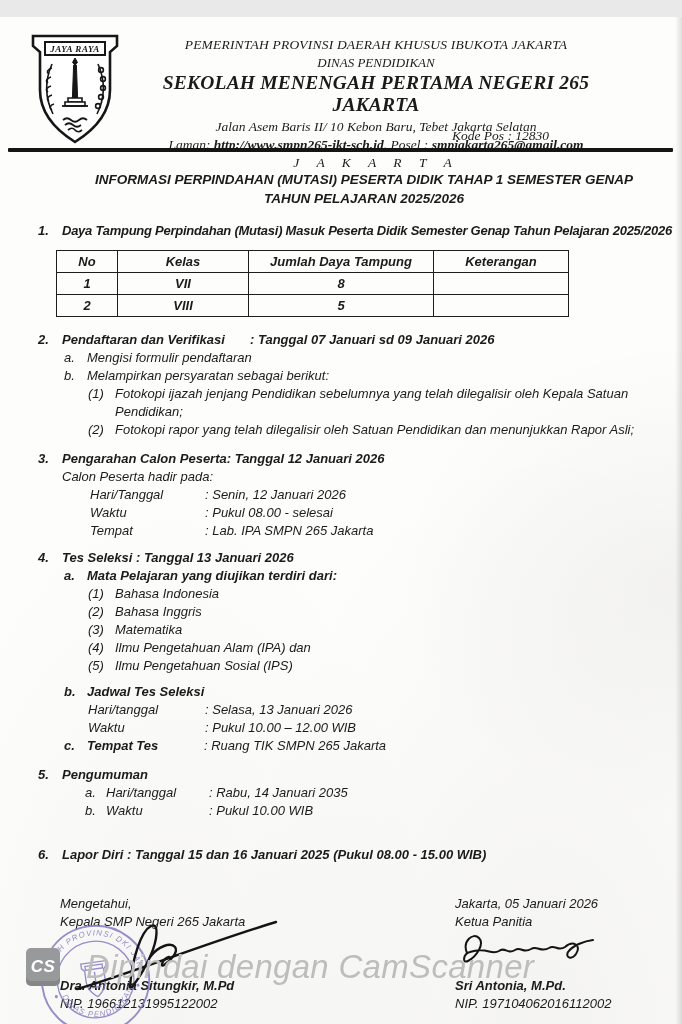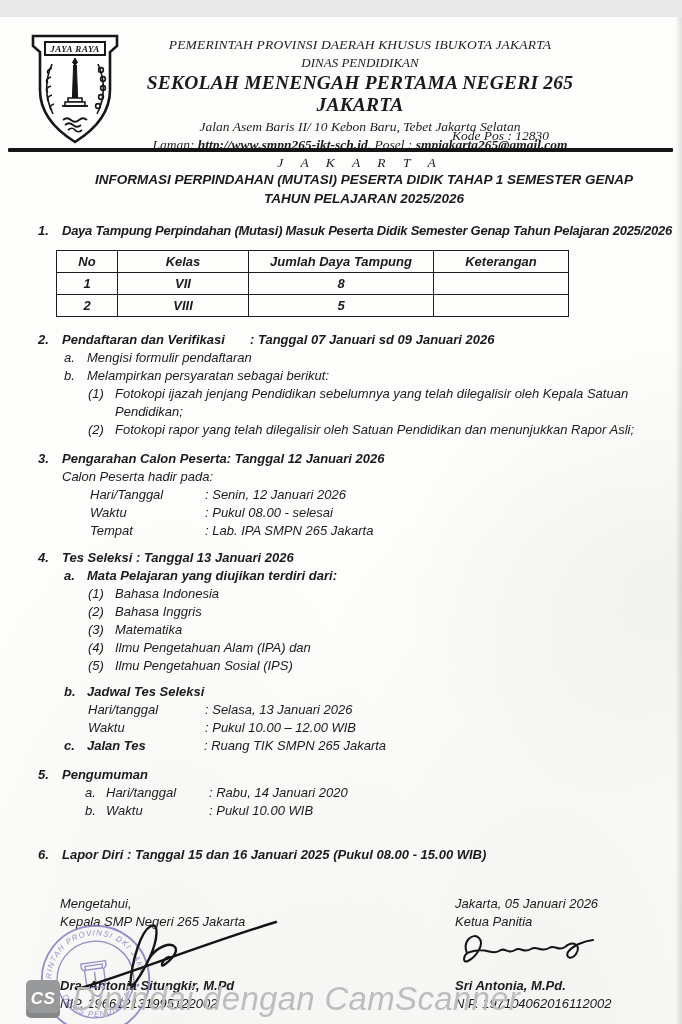--- a/index.html
+++ b/index.html
@@ -10,21 +10,21 @@
       radial-gradient(ellipse at 25% 101%, rgba(60,55,50,.045), transparent 38%),
       radial-gradient(ellipse at 101% 55%, rgba(60,55,50,.05), transparent 30%),
       #fdfdfb;
     font-family:"Liberation Sans",sans-serif;color:#1b1b1b;font-style:italic;
   }
   .page::after{content:"";position:absolute;top:0;right:0;bottom:0;width:7px;
     background:linear-gradient(to left, rgba(0,0,0,.12), rgba(0,0,0,0));pointer-events:none;}
   
   .letterhead{position:absolute;top:0;left:0;right:0;height:140px;}
   .logo{position:absolute;left:25px;top:15px;width:100px;height:114px;}
-  .head-center{position:absolute;left:122px;top:20px;width:476px;text-align:center;
+  .head-center{position:absolute;left:138px;top:20px;width:476px;text-align:center;
     font-family:"Liberation Serif",serif;}
   .h-gov1{font-size:13.5px;letter-spacing:.2px;}
   .h-gov2{font-size:13px;margin-top:2px;}
   .h-school{font-size:19.5px;font-weight:bold;letter-spacing:.2px;margin-top:1px;}
   .h-addr{font-size:13.5px;margin-top:3px;}
   .h-laman{font-size:13.5px;margin-top:2px;}
   .h-laman .lnk{font-weight:bold;text-decoration:underline;}
   .h-city{font-size:13.5px;letter-spacing:7px;margin-top:2px;}
   .h-kodepos{position:absolute;top:111px;left:452px;font-family:"Liberation Serif",serif;
     font-size:13.5px;}
@@ -64,21 +64,21 @@
   .sig-left{position:absolute;left:60px;top:0;width:310px;}
   .sig-right{position:absolute;left:455px;top:0;width:220px;}
   .sig-line{line-height:18px;}
   .sig-name{font-weight:bold;margin-top:46px;line-height:18px;}
   .sig-nip{line-height:18px;}
   .stamp{position:absolute;left:-22px;top:27px;width:115px;height:115px;opacity:.82;
     transform:rotate(-8deg);pointer-events:none;}
   .sig-scrawl-left{position:absolute;left:14px;top:22px;width:205px;height:78px;}
   .sig-scrawl-right{position:absolute;left:2px;top:32px;width:140px;height:45px;}
   
-  .cam-footer{position:absolute;left:26px;top:963px;display:flex;align-items:center;gap:12px;}
+  .cam-footer{position:absolute;left:26px;top:931px;display:flex;align-items:center;gap:26px;}
   .cs-badge{width:34px;height:38px;border-radius:5px;background:#97999b;
     box-shadow:inset 0 -5px 0 rgba(0,0,0,.12);color:#fff;font-weight:bold;font-size:17px;
     display:flex;align-items:center;justify-content:center;letter-spacing:.5px;}
   .cam-text{font-size:33px;color:#bdbdbd;letter-spacing:.3px;}
 </style>
 </head>
 <body>
 
 <div class="page">
 
@@ -241,34 +241,34 @@
       <div class="r row-kv4">
         <span class="k4">Hari/tanggal</span>
         <span>: Selasa, 13 Januari 2026</span>
       </div>
       <div class="r row-kv4">
         <span class="k4">Waktu</span>
         <span>: Pukul 10.00 – 12.00 WIB</span>
       </div>
       <div class="r row-c">
         <span class="lab-ab b">c.</span>
-        <span class="ch">Jalan Tes</span>
+        <span class="ch">Tempat Tes</span>
         <span>: Ruang TIK SMPN 265 Jakarta</span>
       </div>
     </div>
 
     <div style="margin-top:11px;">
       <div class="r sec">
         <span class="num">5.</span>
         <span class="b">Pengumuman</span>
       </div>
       <div class="r row-5">
         <span class="lab-5">a.</span>
         <span class="name-5">Hari/tanggal</span>
-        <span>: Rabu, 14 Januari 2020</span>
+        <span>: Rabu, 14 Januari 2035</span>
       </div>
       <div class="r row-5">
         <span class="lab-5">b.</span>
         <span class="name-5">Waktu</span>
         <span>: Pukul 10.00 WIB</span>
       </div>
     </div>
 
     <div class="r sec" style="margin-top:26px;">
       <span class="num">6.</span>

